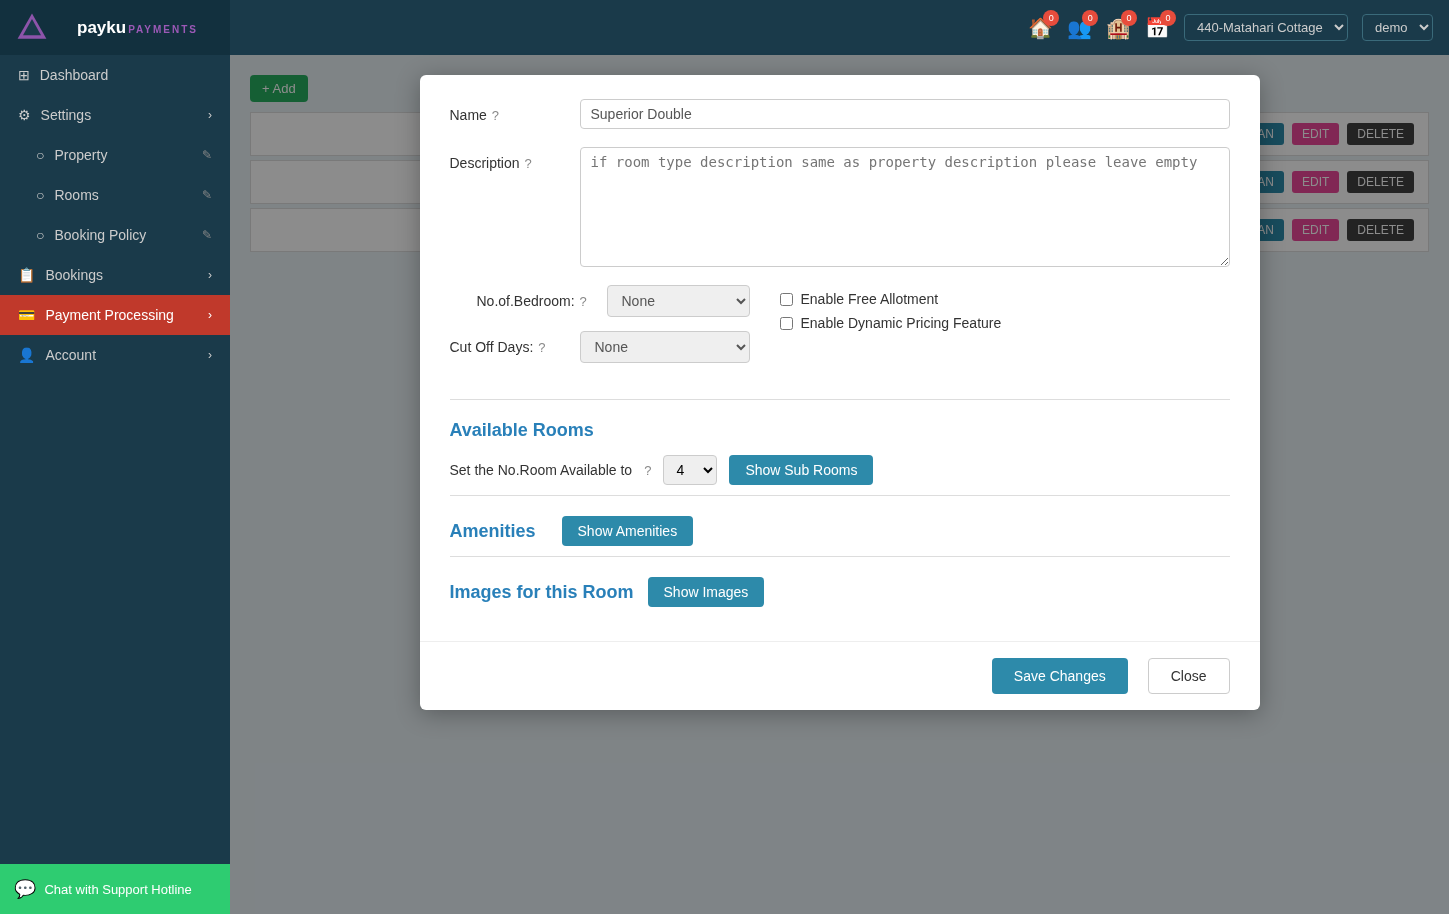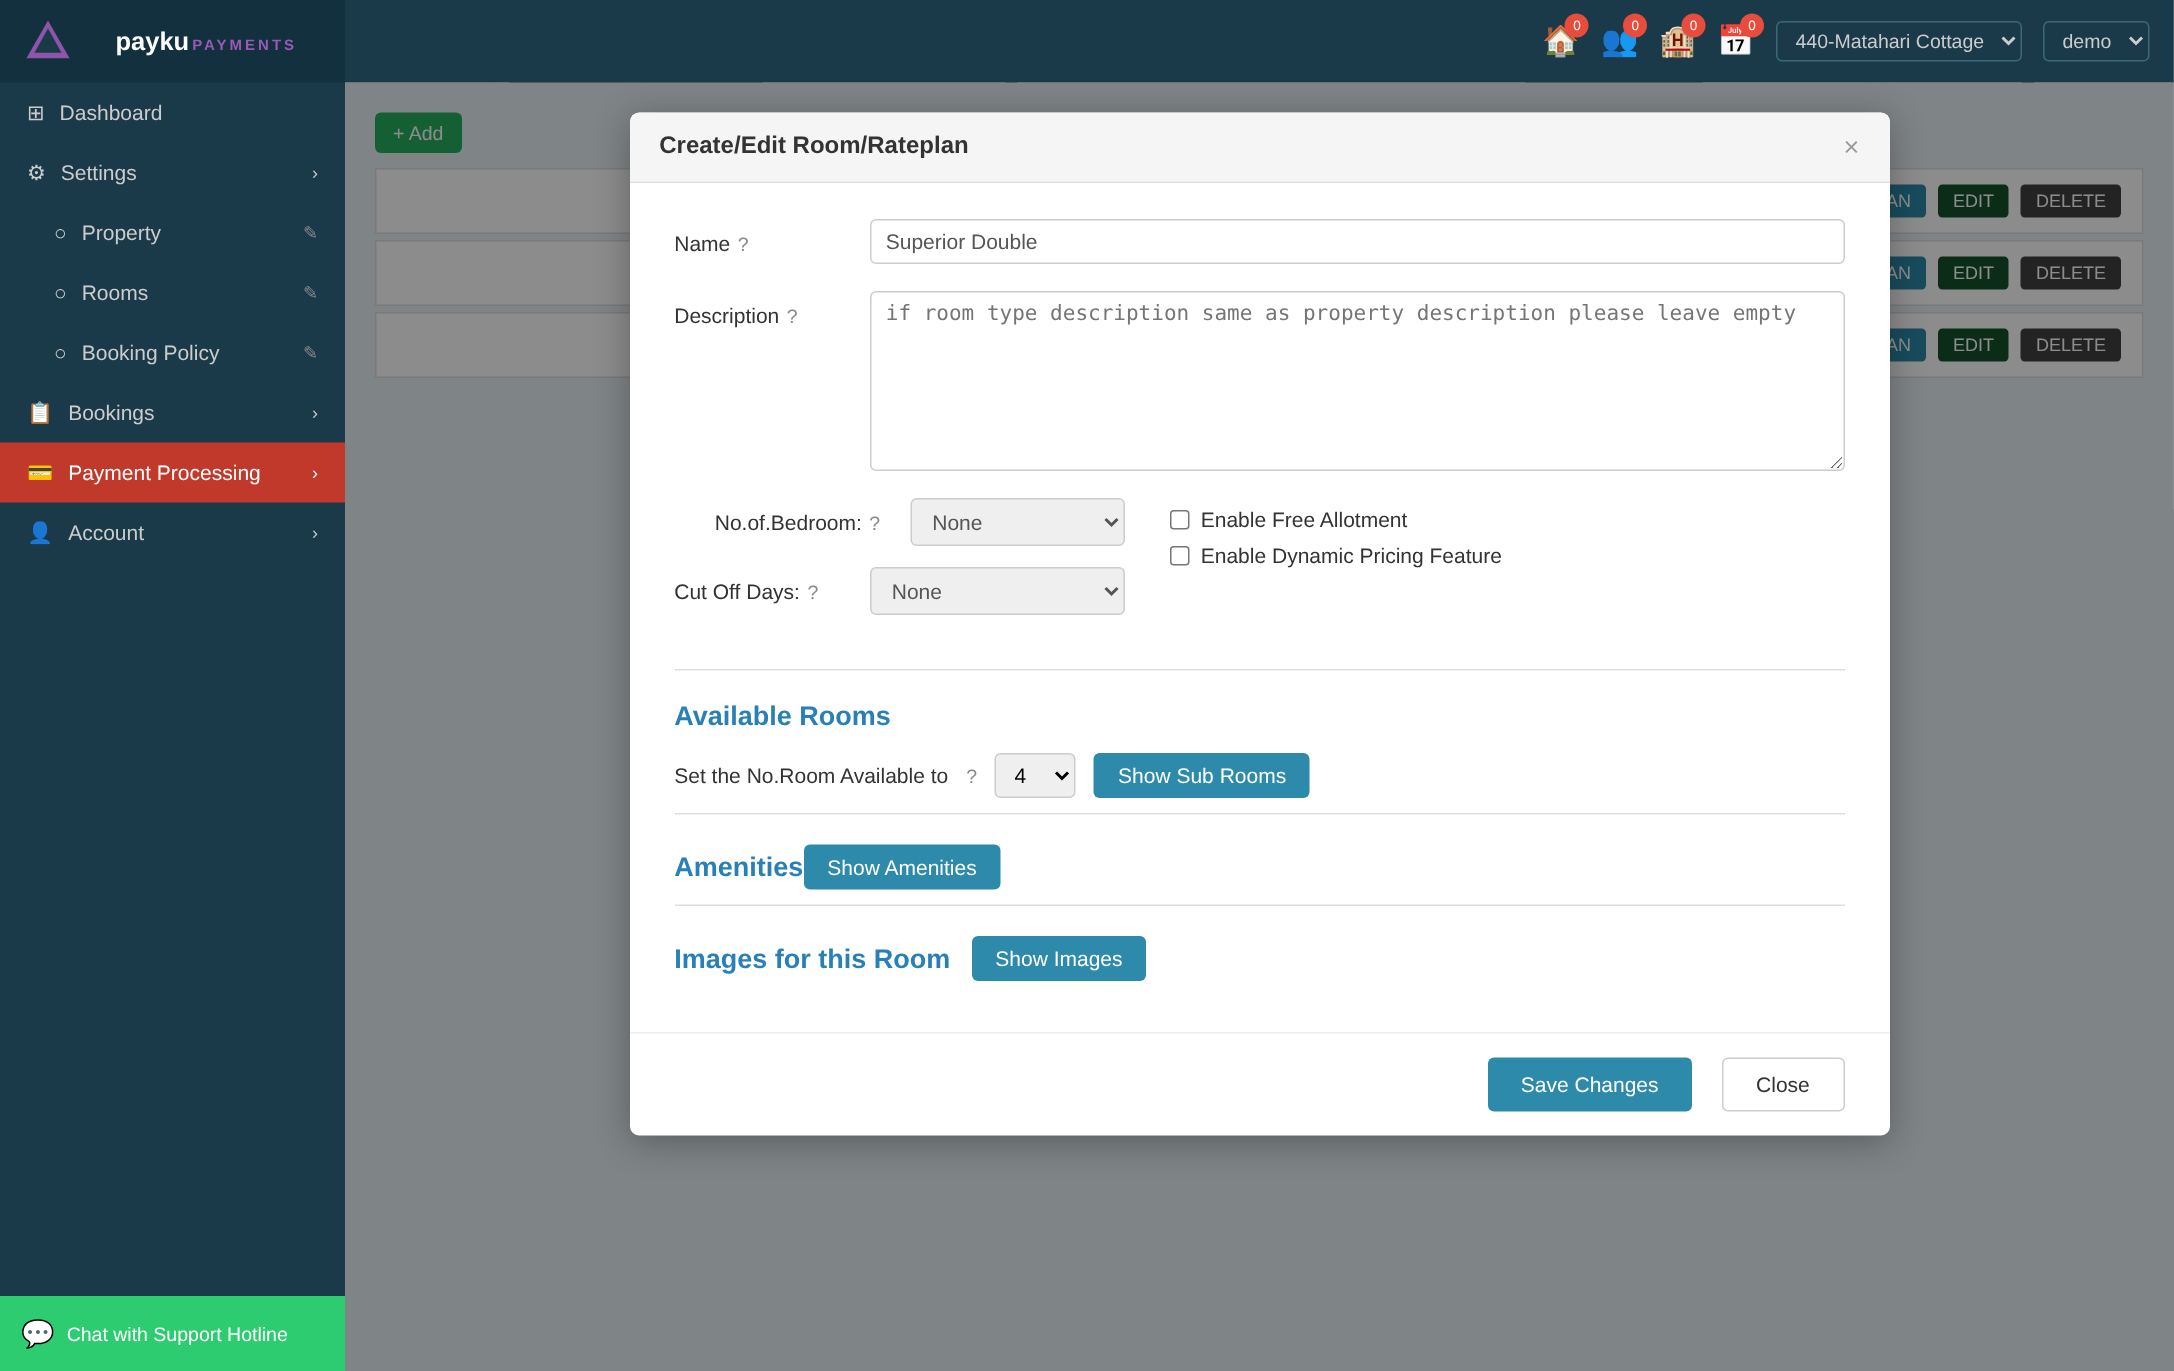--- a/index.html
+++ b/index.html
@@ -303,21 +303,21 @@
     }
     .btn-sm {
       padding: 4px 10px;
       font-size: 12px;
       border: none;
       border-radius: 3px;
       cursor: pointer;
       color: white;
     }
     .btn-info { background: #2d8aaa; }
-    .btn-success { background: #14532d; }
+    .btn-success { background: #ec4899; }
     .btn-danger { background: #404040; }
     select.room-count {
       padding: 5px 8px;
       border: 1px solid #ccc;
       border-radius: 4px;
       font-size: 14px;
     }
   </style>
 </head>
 <body>
@@ -431,24 +431,20 @@
       <button class="btn-sm btn-info">TE RATEPLAN</button>
       <button class="btn-sm btn-success">EDIT</button>
       <button class="btn-sm btn-danger">DELETE</button>
     </div>
   </div>
 </div>
 
 <div class="modal-overlay">
   <div class="modal">
 
-    <div class="modal-header">
-      <span class="modal-title">Create/Edit Room/Rateplan</span>
-      <button class="modal-close">×</button>
-    </div>
 
     <div class="modal-body">
 
       <div class="form-group">
         <div class="form-label">
           <span>Name</span>
           <span class="help-icon">?</span>
         </div>
         <input class="form-control" type="text" value="Superior Double" style="">
       </div>
@@ -523,21 +519,21 @@
             <option>9</option>
             <option>10</option>
           </select>
           <button class="btn-teal">Show Sub Rooms</button>
         </div>
       </div>
 
       <hr class="section-divider">
 
       <div>
-        <div style="display:flex;align-items:center;gap:0;margin-bottom:10px;">
+        <div style="display:flex;align-items:center;gap:26px;margin-bottom:10px;">
           <div class="section-title" style="margin-bottom:0;">Amenities</div>
           <button class="btn-teal">Show Amenities</button>
         </div>
       </div>
 
       <hr class="section-divider">
 
       <div>
         <div style="display:flex;align-items:center;gap:14px;margin-bottom:10px;">
           <div class="section-title" style="margin-bottom:0;">Images for this Room</div>

